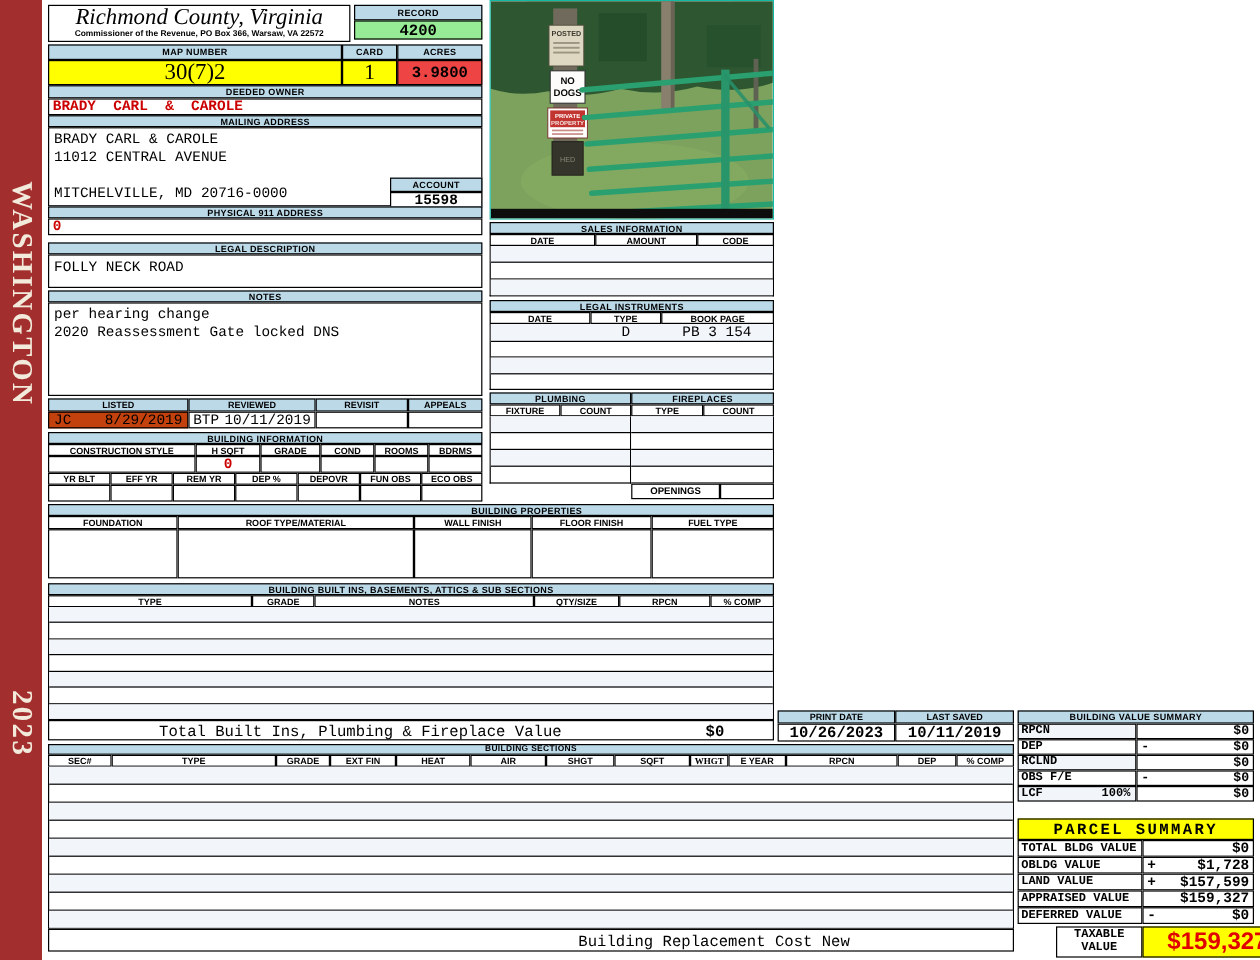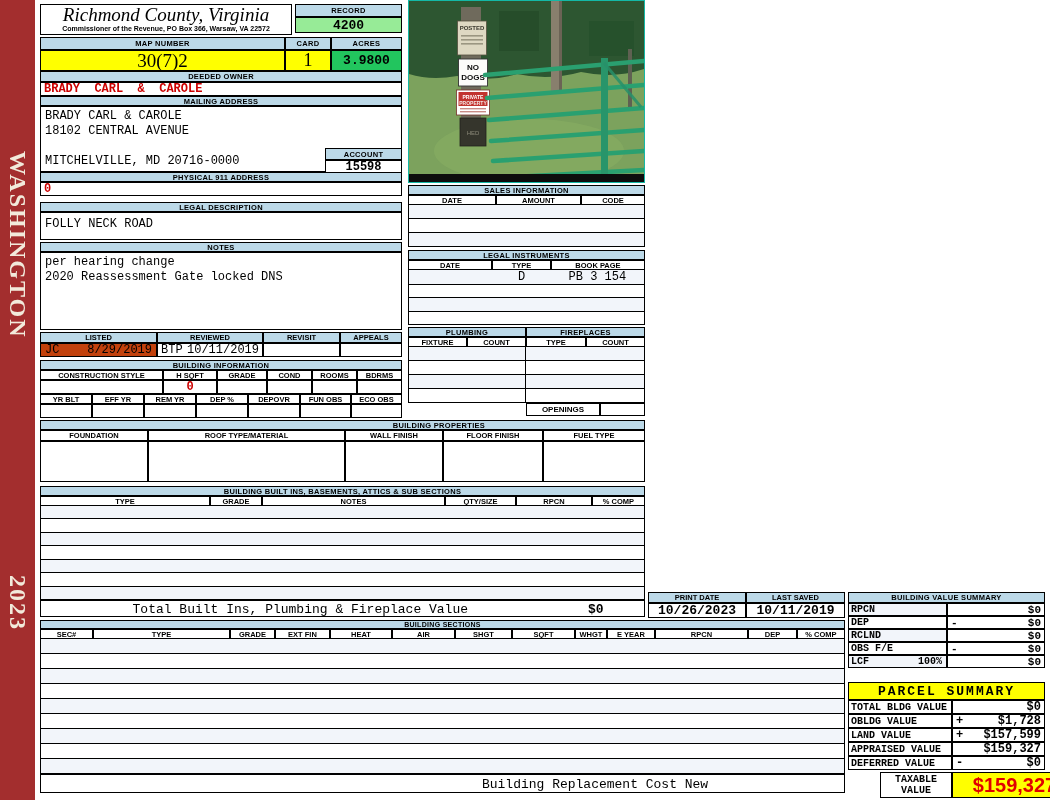--- a/index.html
+++ b/index.html
@@ -12,21 +12,21 @@
          font-size:7.5px; font-weight:bold; letter-spacing:.3px; }
   .row { position:absolute; display:flex; }
   .c { border:1px solid #000; display:flex; align-items:center; justify-content:center; height:100%; }
   .ch { font-size:7.5px; font-weight:bold; background:#fff; }
   .chb { font-size:7.5px; font-weight:bold; background:#BCD9E8; }
   .mono { font-family:"Liberation Mono","DejaVu Sans Mono",monospace; }
   .red { color:#CC0000; }
   .box { position:absolute; border:1px solid #000; background:#fff; }
   .yellow { background:#FFFF00; }
   .green { background:#97EB97; }
-  .beige { background:#22c55e; }
+  .beige { background:#ef4444; }
   .lines { position:absolute; border:1px solid #000; border-top:none; display:flex; flex-direction:column; background:#fff; }
   .lines > div { flex:1; border-bottom:1px solid #000; }
   .lines > div:last-child { border-bottom:none; }
   .lines > div:nth-child(odd) { background:#F2F5FA; }
   .title-box { position:absolute; border:1px solid #000; background:#fff; text-align:center; }
   .addr-line { height:15px; font-size:12px; line-height:15px; padding-left:4px; white-space:pre; }
   .offcenter { position:absolute; transform:translateX(-50%); white-space:nowrap; }
   svg text { font-family:"Liberation Sans",sans-serif; }
 </style>
 </head>
@@ -60,21 +60,21 @@
   <span class="mono" style="font-size:13px; font-weight:bold;">3.9800</span>
 </div>
 
 <div class="bar" style="left:40px; top:71px; width:362px; height:11px;">DEEDED OWNER</div>
 <div class="box" style="left:40px; top:82px; width:362px; height:14px; display:flex; align-items:center;">
   <span class="mono red" style="font-size:12px; font-weight:bold; padding-left:3px; white-space:pre;">BRADY  CARL  &amp;  CAROLE</span>
 </div>
 <div class="bar" style="left:40px; top:96px; width:362px; height:10px;">MAILING ADDRESS</div>
 <div class="box" style="left:40px; top:106px; width:362px; height:66px; padding-top:2px;">
   <div class="mono addr-line">BRADY CARL &amp; CAROLE</div>
-  <div class="mono addr-line">18102 CENTRAL AVENUE</div>
+  <div class="mono addr-line">11012 CENTRAL AVENUE</div>
   <div class="mono addr-line"></div>
   <div class="mono addr-line">MITCHELVILLE, MD 20716-0000</div>
 </div>
 <div class="bar" style="left:325px; top:148px; width:77px; height:12px;">ACCOUNT</div>
 <div class="box" style="left:325px; top:160px; width:77px; height:13px; display:flex; align-items:center; justify-content:center;">
   <span class="mono" style="font-size:12px; font-weight:bold;">15598</span>
 </div>
 
 <div class="bar" style="left:40px; top:172px; width:362px; height:10px;">PHYSICAL 911 ADDRESS</div>
 <div class="box" style="left:40px; top:182px; width:362px; height:14px; display:flex; align-items:center;">
@@ -305,21 +305,21 @@
 <div class="bar" style="left:40px; top:620px; width:805px; height:9px; font-size:7px;">BUILDING SECTIONS</div>
 <div class="row" style="left:40px; top:629px; width:805px; height:10px;">
   <div class="c ch" style="width:53px;">SEC#</div>
   <div class="c ch" style="width:137px;">TYPE</div>
   <div class="c ch" style="width:45px;">GRADE</div>
   <div class="c ch" style="width:55px;">EXT FIN</div>
   <div class="c ch" style="width:62px;">HEAT</div>
   <div class="c ch" style="width:63px;">AIR</div>
   <div class="c ch" style="width:57px;">SHGT</div>
   <div class="c ch" style="width:63px;">SQFT</div>
-  <div class="c ch" style="width:32px;">WHGT</div>
+  <div class="c ch" style="width:32px;font-family:Liberation Serif, serif;">WHGT</div>
   <div class="c ch" style="width:48px;">E YEAR</div>
   <div class="c ch" style="width:93px;">RPCN</div>
   <div class="c ch" style="width:49px;">DEP</div>
   <div class="c ch" style="width:48px;">% COMP</div>
 </div>
 <div class="lines" style="left:40px; top:639px; width:805px; height:135px;">
   <div></div>
     <div></div>
   <div></div>
     <div></div>

